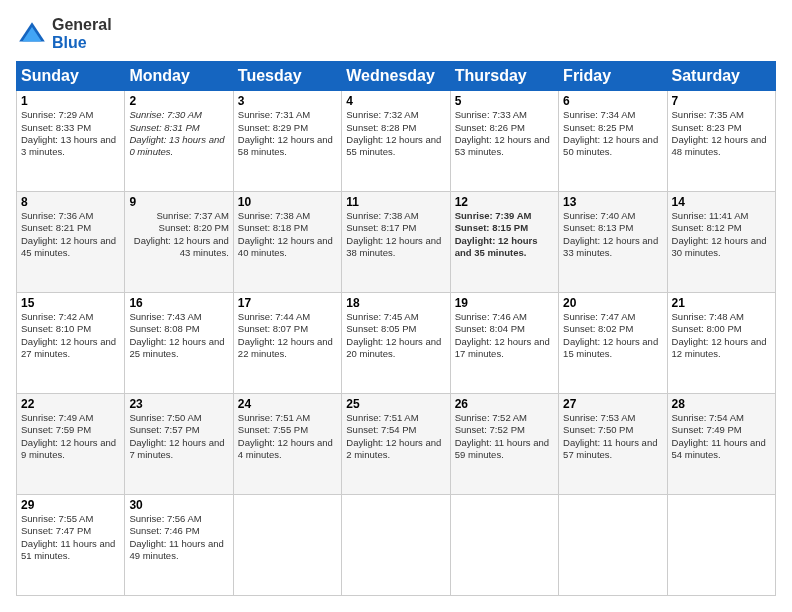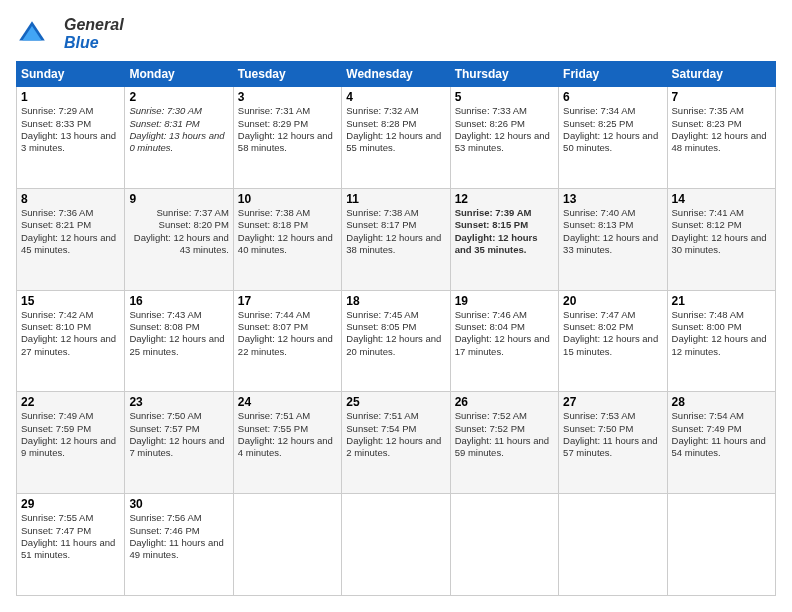--- a/index.html
+++ b/index.html
@@ -19,23 +19,22 @@
       flex-direction: column;
     }
     .header {
       display: flex;
       justify-content: space-between;
       align-items: flex-start;
       margin-bottom: 10px;
     }
     .logo {
       display: flex;
-      align-items: center;
-      gap: 16px;
-      font-style: italic;
+      align-items: flex-end;
+      gap: 4px;
     }
     .logo-text {
       display: flex;
       flex-direction: column;
       font-size: 16px;
       font-weight: bold;
       line-height: 1.1;
     }
     .logo-general { color: #333; }
     .logo-blue { color: #1565c0; }
@@ -58,21 +57,21 @@
     .calendar-table {
       width: 100%;
       border-collapse: collapse;
       flex: 1;
     }
     .calendar-table th {
       background: #1565c0;
       color: #fff;
       padding: 5px 4px;
       text-align: left;
-      font-size: 12px;
+      font-size: 16px;
       font-weight: bold;
       border: 1px solid #1565c0;
     }
     .calendar-table td {
       border: 1px solid #ccc;
       vertical-align: top;
       padding: 3px 4px;
       width: 108px;
       background: #fff;
     }
@@ -202,21 +201,21 @@
 Daylight: 12 hours and 35 minutes.</div>
           </td>
           <td>
             <span class="day-number">13</span>
             <div class="day-info" style="white-space: pre-line;">Sunrise: 7:40 AM
 Sunset: 8:13 PM
 Daylight: 12 hours and 33 minutes.</div>
           </td>
           <td>
             <span class="day-number">14</span>
-            <div class="day-info" style="white-space: pre-line;">Sunrise: 7:41 AM
+            <div class="day-info" style="white-space: pre-line;">Sunrise: 11:41 AM
 Sunset: 8:12 PM
 Daylight: 12 hours and 30 minutes.</div>
           </td>
         </tr>
         <tr>
           <td>
             <span class="day-number">15</span>
             <div class="day-info" style="white-space: pre-line;">Sunrise: 7:42 AM
 Sunset: 8:10 PM
 Daylight: 12 hours and 27 minutes.</div>

